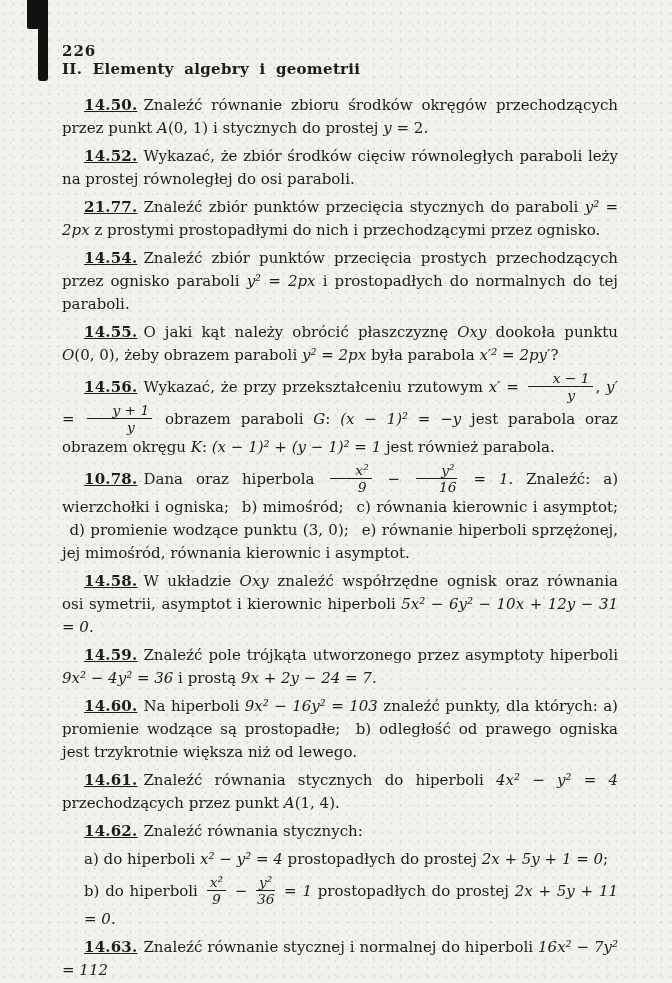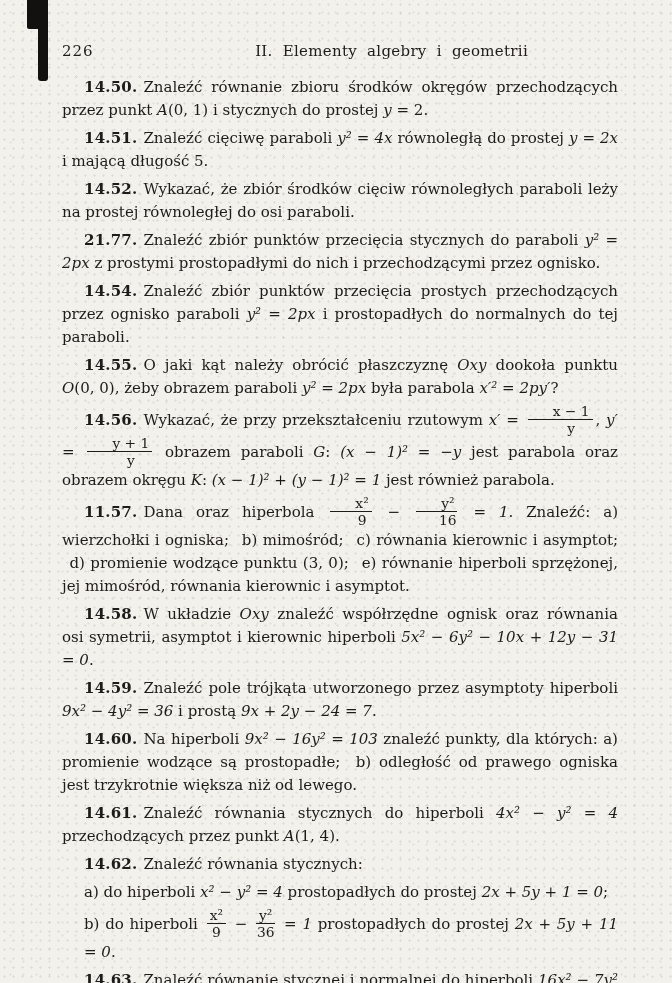--- a/index.html
+++ b/index.html
@@ -19,72 +19,72 @@
       radial-gradient(rgba(120,115,105,0.10) 1px, transparent 1.2px);
     background-size: 9px 9px, 13px 13px;
     background-position: 0 0, 4px 6px;
     overflow: hidden;
   }
   .artifact { position: absolute; background: #121110; }
   .artifact.a1 { left: 27px; top: 0; width: 21px; height: 29px; border-radius: 0 0 4px 2px; }
   .artifact.a2 { left: 38px; top: 20px; width: 10px; height: 61px; border-radius: 0 0 3px 3px; }
   .header {
     display: flex; align-items: baseline;
-    font-size: 15px; font-weight: normal;
+    font-size: 15px; font-weight: bold;
     margin-bottom: 16px;
+    flex-direction: column;
   }
   .pageno { width: 90px; letter-spacing: 1px; }
   .htitle { flex: 1; text-align: right; word-spacing: 5px; letter-spacing: 0.3px; }
   .hspacer { width: 90px; }
   .content { font-size: 15px; line-height: 23px; }
   p.problem {
     margin: 0 0 5px 0;
     text-align: justify;
     text-indent: 22px;
   }
   p.problem.sub { text-indent: 0; padding-left: 22px; margin-bottom: 5px; }
-  .pnum { font-weight: bold; margin-right: 6px; letter-spacing: 0.2px; }
+  .pnum { font-weight: bold; margin-right: 6px; letter-spacing: 0.2px; text-decoration: underline; }
   .math { font-style: italic; }
   .frac {
     display: inline-flex; flex-direction: column;
     vertical-align: middle; text-align: center;
-    font-size: 0.92em; line-height: 1.05;
+    font-style: italic; font-size: 0.92em; line-height: 1.05;
     margin: 0 3px; position: relative; top: -1px;
   }
   .frac .num { border-bottom: 1.4px solid var(--ink); padding: 0 3px 1px 3px; }
   .frac .den { padding-top: 1px; }
 </style>
 </head>
 <body>
 
 <div class="page">
   <div class="artifact a1"></div>
   <div class="artifact a2"></div>
 
   <div class="header">
     <span class="pageno">226</span>
     <span class="htitle">II. Elementy algebry i geometrii</span>
     <span class="hspacer"></span>
   </div>
 
   <div class="content">
       <p class="problem"><span class="pnum">14.50.</span><span class="txt">Znaleźć równanie zbioru środków okręgów przechodzących przez punkt </span><span class="math">A</span><span class="txt">(0, 1) i stycznych do prostej </span><span class="math">y</span><span class="txt"> = 2.</span></p>
-      <p class="problem"><span class="pnum">14.51.</span><span class="txt">Znaleźć cięciwę paraboli </span><span class="math">y² = 4x</span><span class="txt"> równoległą do prostej </span><span class="math">y = 2x</span><span class="txt"> i mającą długość 5.</span></p>
       <p class="problem"><span class="pnum">14.52.</span><span class="txt">Wykazać, że zbiór środków cięciw równoległych paraboli leży na prostej równoległej do osi paraboli.</span></p>
       <p class="problem"><span class="pnum">21.77.</span><span class="txt">Znaleźć zbiór punktów przecięcia stycznych do paraboli </span><span class="math">y² = 2px</span><span class="txt"> z prostymi prostopadłymi do nich i przechodzącymi przez ognisko.</span></p>
       <p class="problem"><span class="pnum">14.54.</span><span class="txt">Znaleźć zbiór punktów przecięcia prostych przechodzących przez ognisko paraboli </span><span class="math">y² = 2px</span><span class="txt"> i prostopadłych do normalnych do tej paraboli.</span></p>
       <p class="problem"><span class="pnum">14.55.</span><span class="txt">O jaki kąt należy obrócić płaszczyznę </span><span class="math">Oxy</span><span class="txt"> dookoła punktu </span><span class="math">O</span><span class="txt">(0, 0), żeby obrazem paraboli </span><span class="math">y² = 2px</span><span class="txt"> była parabola </span><span class="math">x′² = 2py′</span><span class="txt">?</span></p>
       <p class="problem"><span class="pnum">14.56.</span><span class="txt">Wykazać, że przy przekształceniu rzutowym </span><span class="math">x′ = </span><span class="frac">
           <span class="num">x − 1</span>
           <span class="den">y</span>
         </span><span class="txt">, </span><span class="math">y′ = </span><span class="frac">
           <span class="num">y + 1</span>
           <span class="den">y</span>
         </span><span class="txt"> obrazem paraboli </span><span class="math">G</span><span class="txt">: </span><span class="math">(x − 1)² = −y</span><span class="txt"> jest parabola oraz obrazem okręgu </span><span class="math">K</span><span class="txt">: </span><span class="math">(x − 1)² + (y − 1)² = 1</span><span class="txt"> jest również parabola.</span></p>
-      <p class="problem"><span class="pnum">11.57.</span><span class="txt">Dana oraz hiperbola </span><span class="frac">
+      <p class="problem"><span class="pnum">10.78.</span><span class="txt">Dana oraz hiperbola </span><span class="frac">
           <span class="num">x²</span>
           <span class="den">9</span>
         </span><span class="math"> − </span><span class="frac">
           <span class="num">y²</span>
           <span class="den">16</span>
         </span><span class="math"> = 1</span><span class="txt">. Znaleźć: a) wierzchołki i ogniska;  b) mimośród;  c) równania kierownic i asymptot;  d) promienie wodzące punktu (3, 0);  e) równanie hiperboli sprzężonej, jej mimośród, równania kierownic i asymptot.</span></p>
       <p class="problem"><span class="pnum">14.58.</span><span class="txt">W układzie </span><span class="math">Oxy</span><span class="txt"> znaleźć współrzędne ognisk oraz równania osi symetrii, asymptot i kierownic hiperboli </span><span class="math">5x² − 6y² − 10x + 12y − 31 = 0</span><span class="txt">.</span></p>
       <p class="problem"><span class="pnum">14.59.</span><span class="txt">Znaleźć pole trójkąta utworzonego przez asymptoty hiperboli </span><span class="math">9x² − 4y² = 36</span><span class="txt"> i prostą </span><span class="math">9x + 2y − 24 = 7</span><span class="txt">.</span></p>
       <p class="problem"><span class="pnum">14.60.</span><span class="txt">Na hiperboli </span><span class="math">9x² − 16y² = 103</span><span class="txt"> znaleźć punkty, dla których: a) promienie wodzące są prostopadłe;  b) odległość od prawego ogniska jest trzykrotnie większa niż od lewego.</span></p>
       <p class="problem"><span class="pnum">14.61.</span><span class="txt">Znaleźć równania stycznych do hiperboli </span><span class="math">4x² − y² = 4</span><span class="txt"> przechodzących przez punkt </span><span class="math">A</span><span class="txt">(1, 4).</span></p>

